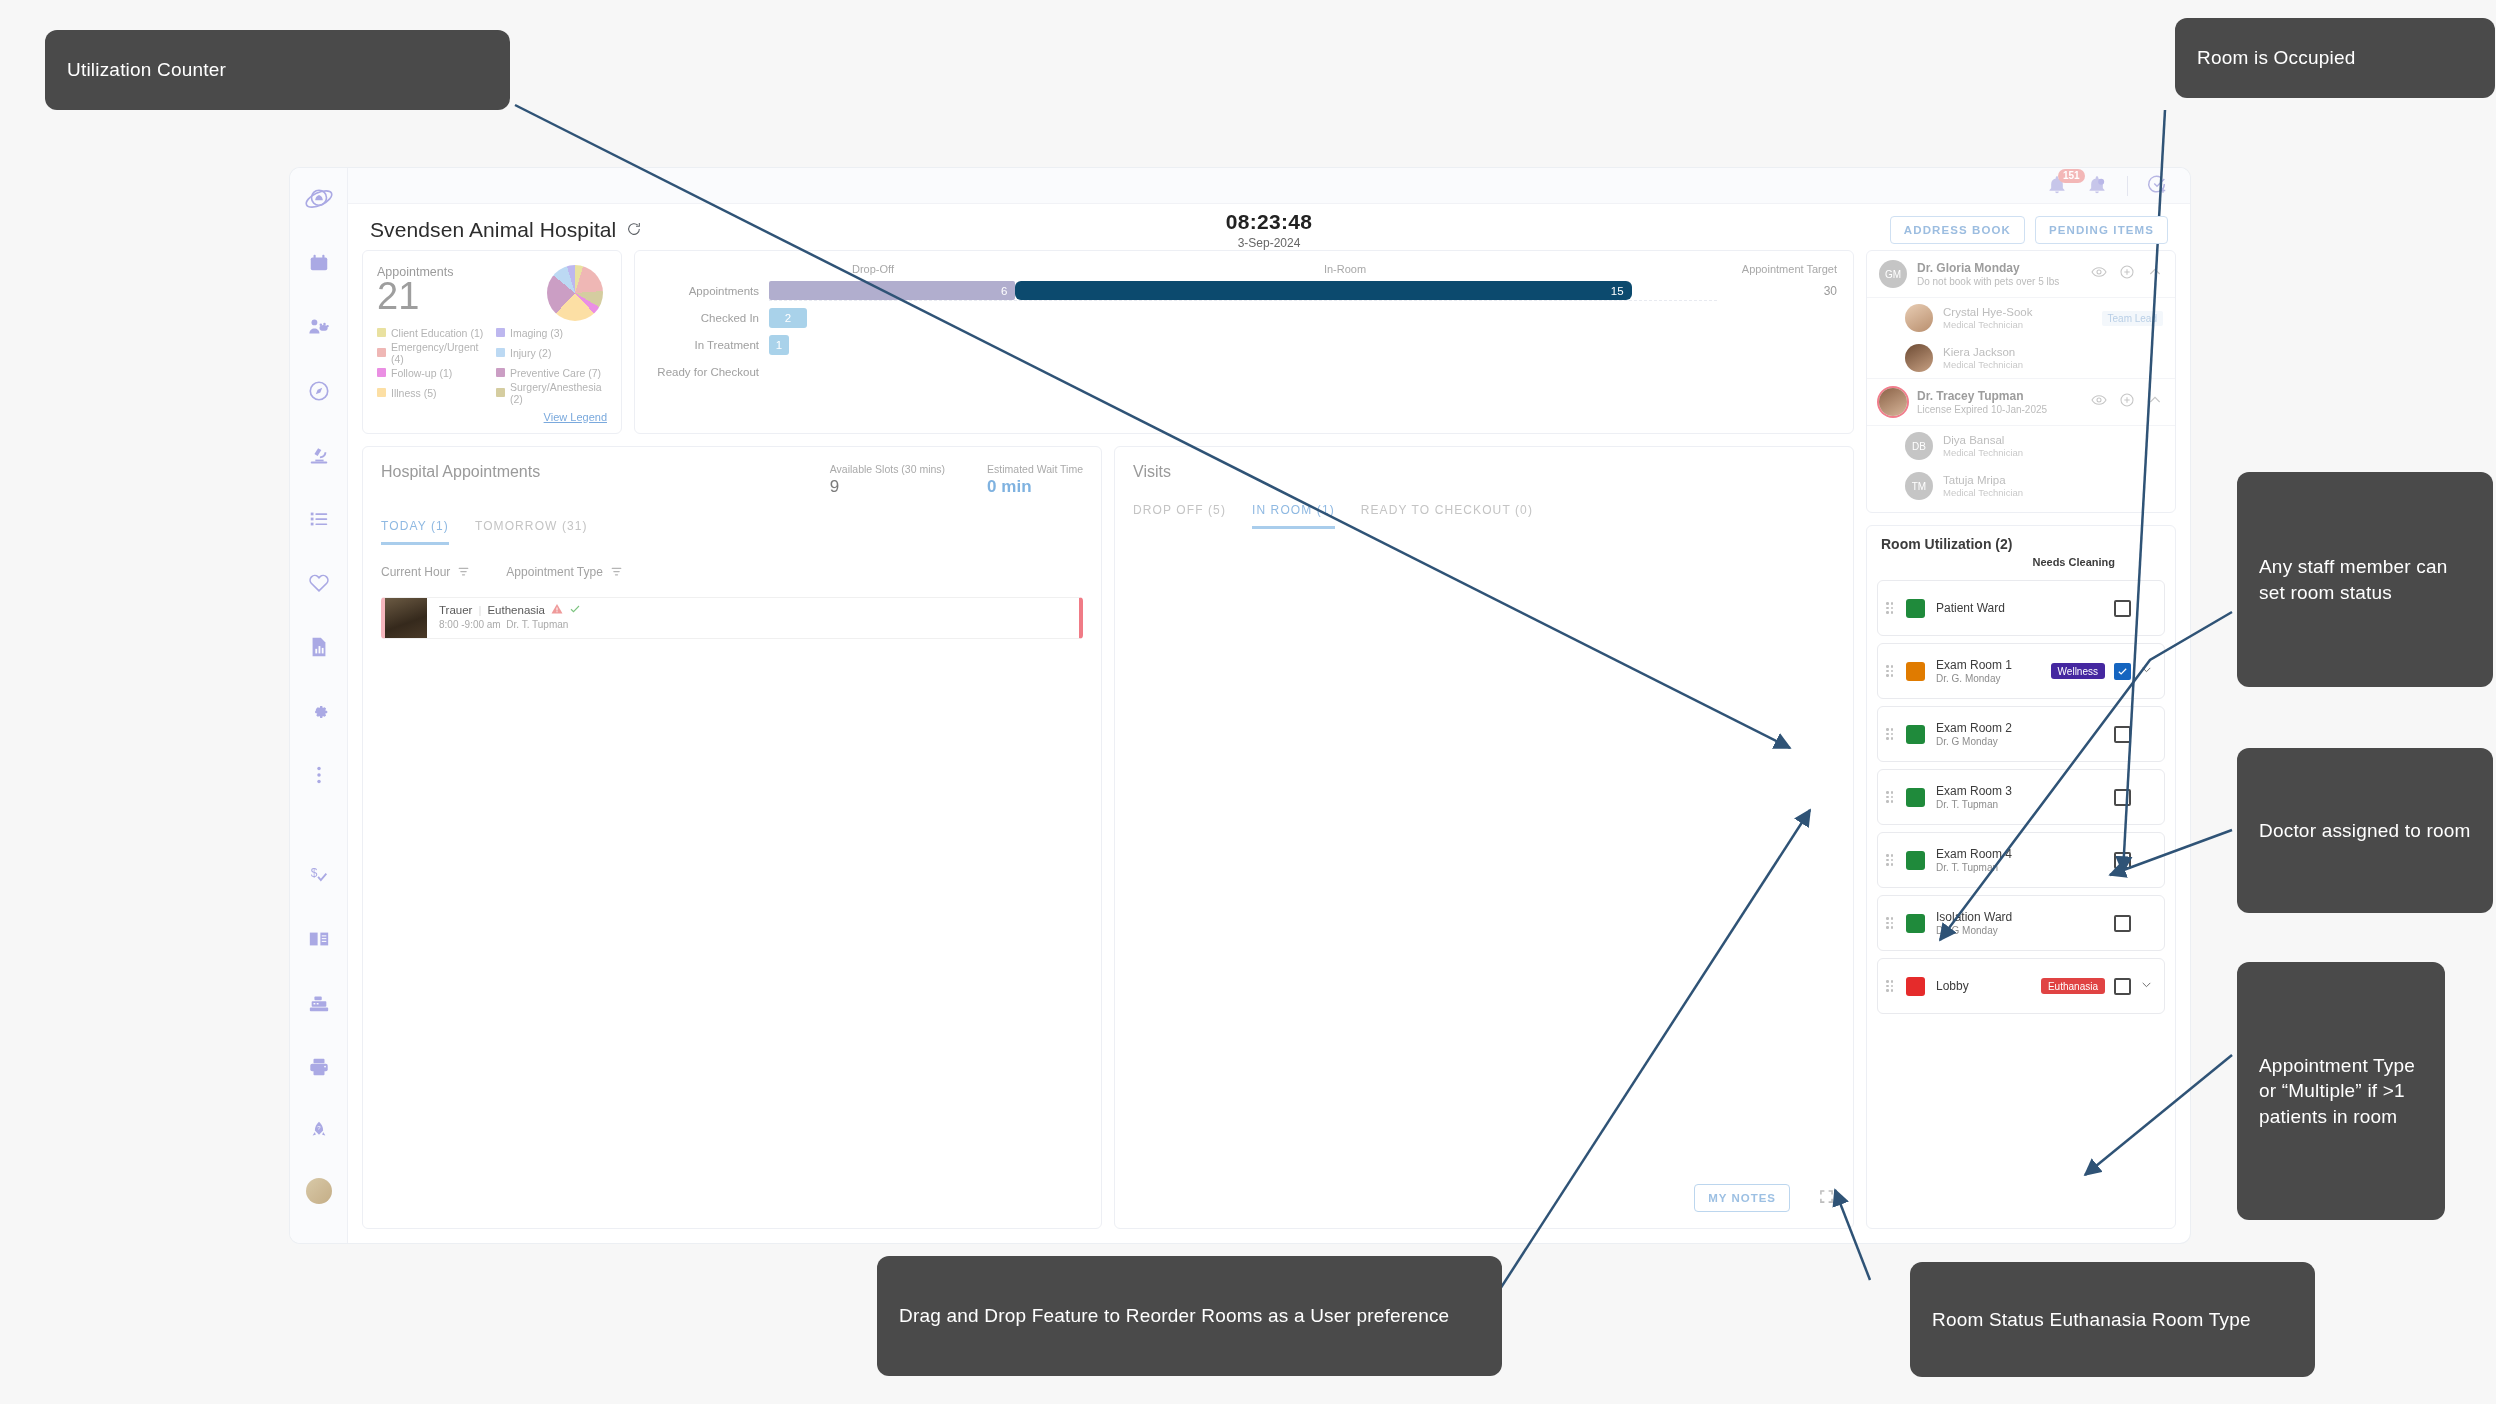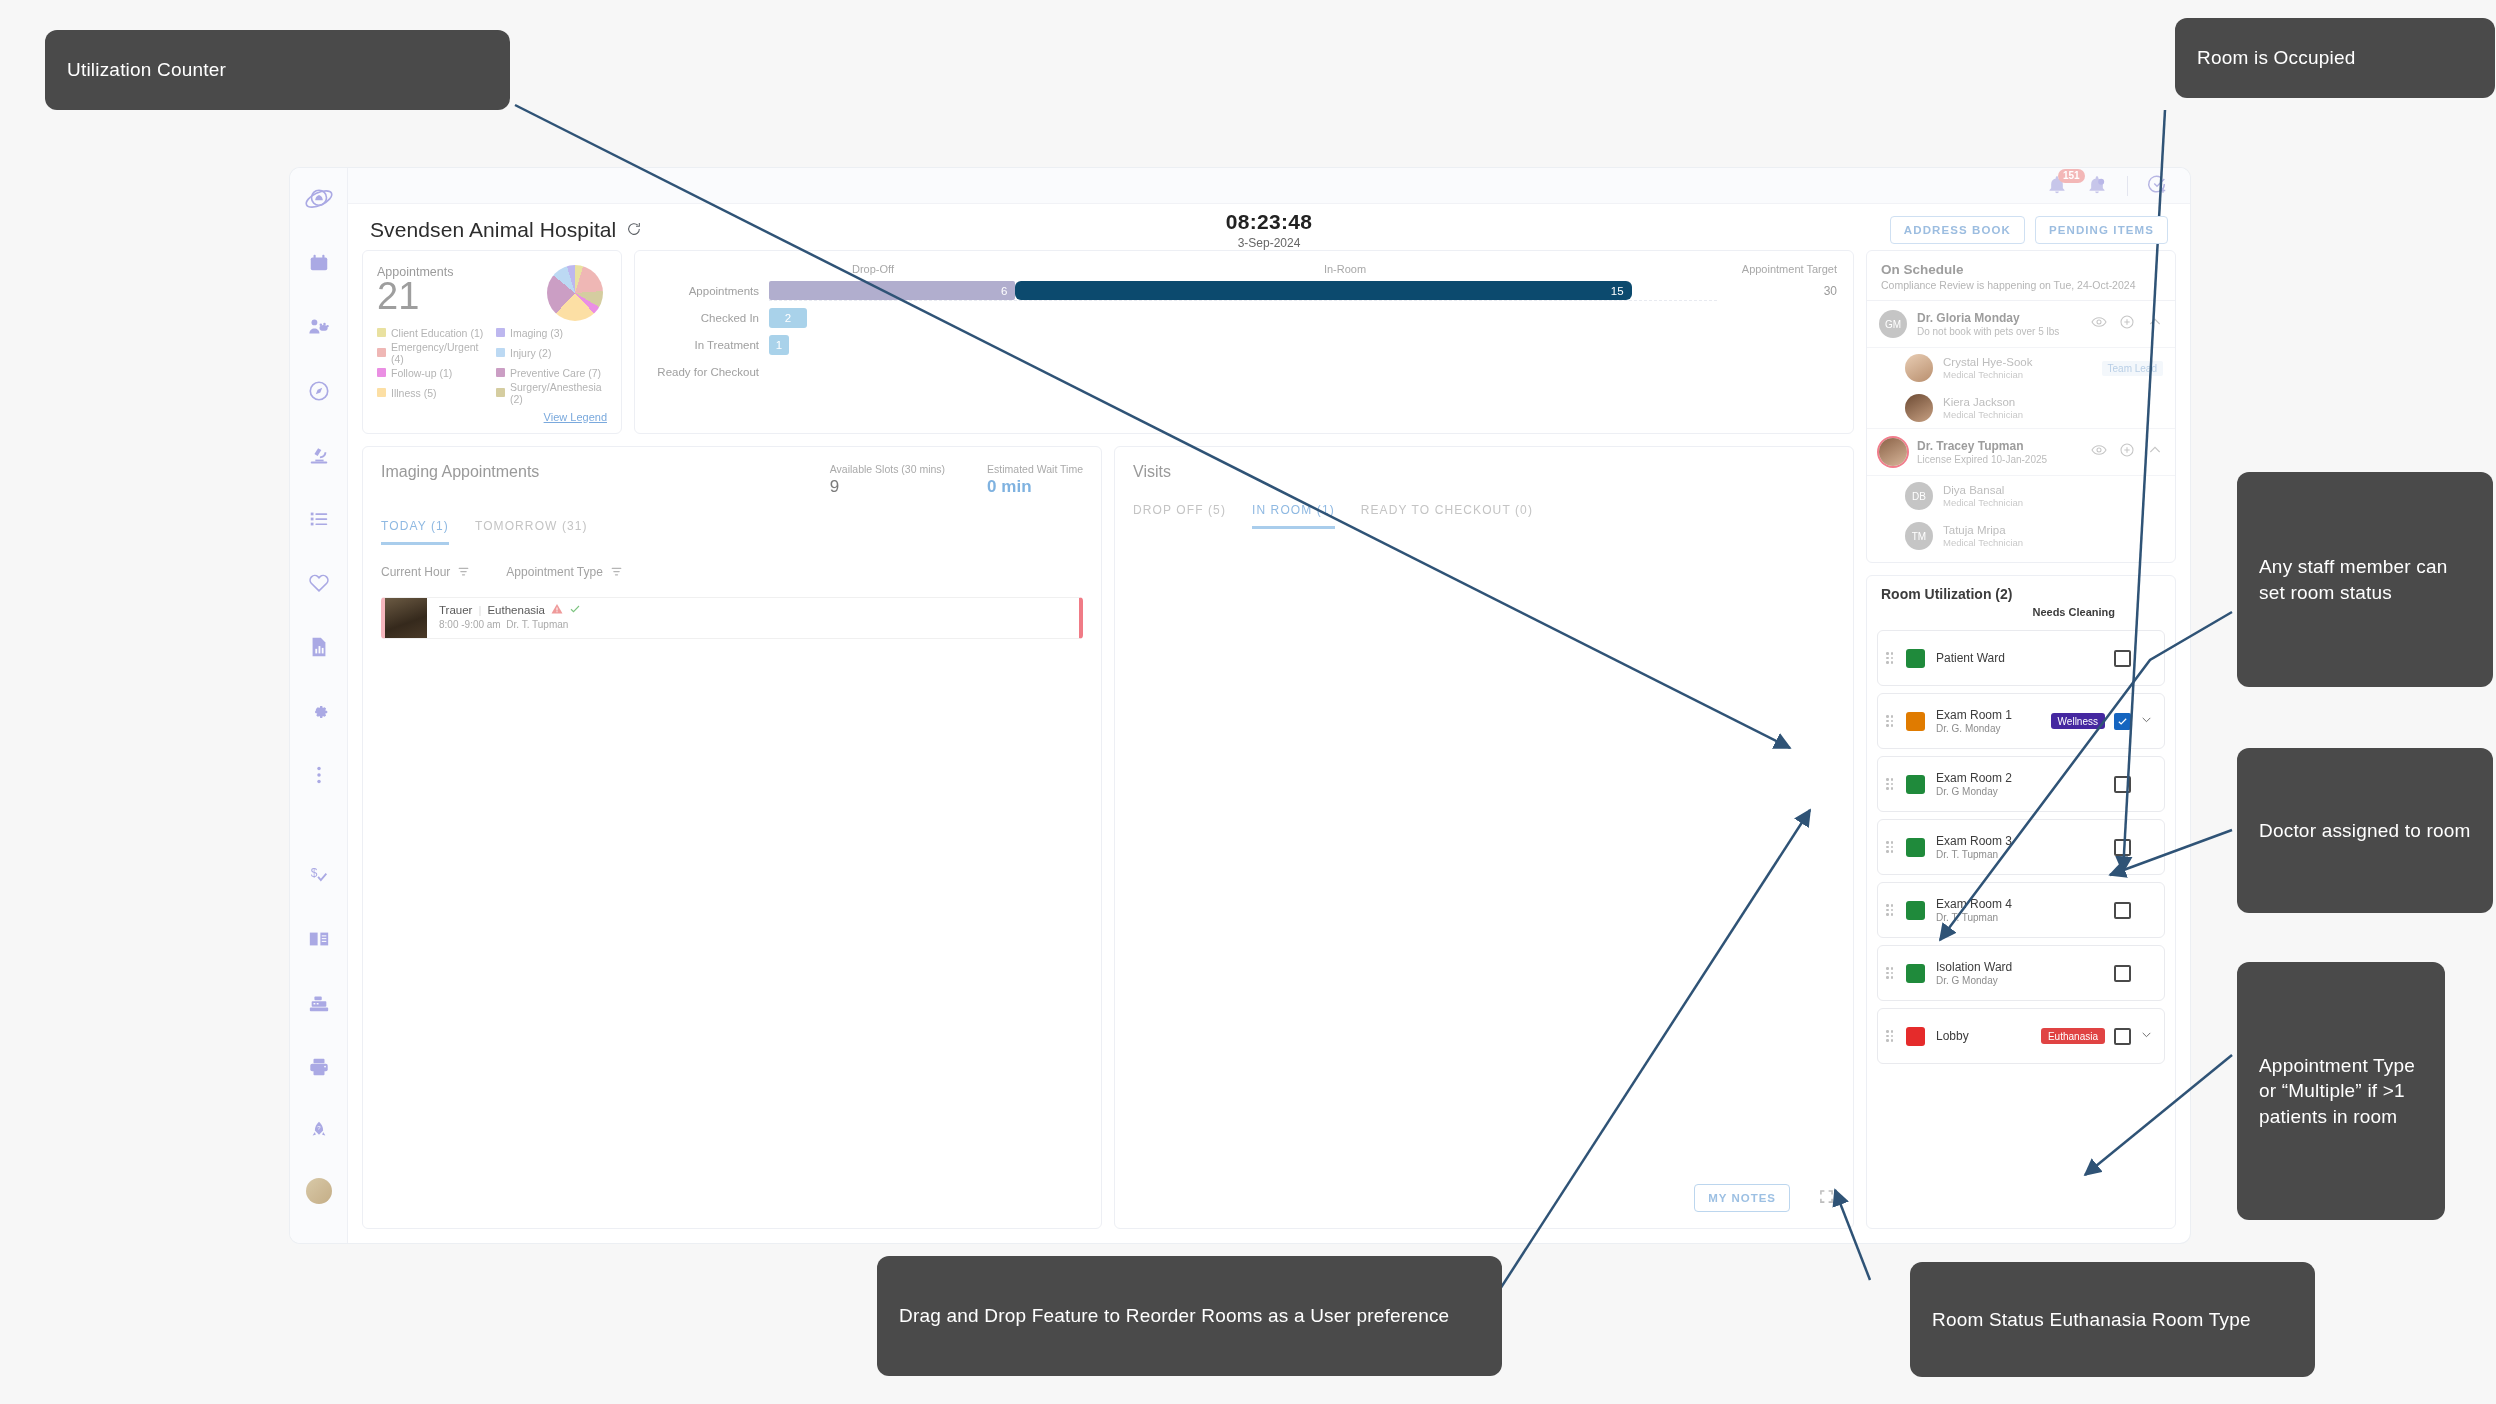--- a/index.html
+++ b/index.html
@@ -469,21 +469,21 @@
               <div class="flow-target"></div>
             </div>
 
           </div>
         </div>
 
         <div class="panels-row">
 
           <div class="card panel">
             <div class="panel-head">
-              <div class="panel-title">Imaging Appointments</div>
+              <div class="panel-title">Hospital Appointments</div>
               <div class="panel-stats">
                 <div>
                   <div class="stat-lbl">Available Slots (30 mins)</div>
                   <div class="stat-val">9</div>
                 </div>
                 <div>
                   <div class="stat-lbl">Estimated Wait Time</div>
                   <div class="stat-val blue">0 min</div>
                 </div>
               </div>
@@ -554,24 +554,20 @@
               </span>
             </div>
           </div>
 
         </div>
       </div>
 
       <div class="col-right">
 
         <div class="card sched-card">
-          <div class="sched-head">
-            <div class="sched-title">On Schedule</div>
-            <div class="sched-sub">Compliance Review is happening on Tue, 24-Oct-2024</div>
-          </div>
 
           <div class="doc-row">
             <div class="av">GM</div>
             <div class="doc-txt">
               <div class="doc-name">Dr. Gloria Monday</div>
               <div class="doc-sub">Do not book with pets over 5 lbs</div>
             </div>
             <div class="doc-acts">
               <span><svg viewBox="0 0 24 24">
                     <path d="M1.5 12S5 5.5 12 5.5 22.5 12 22.5 12 19 18.5 12 18.5 1.5 12 1.5 12z"></path>

